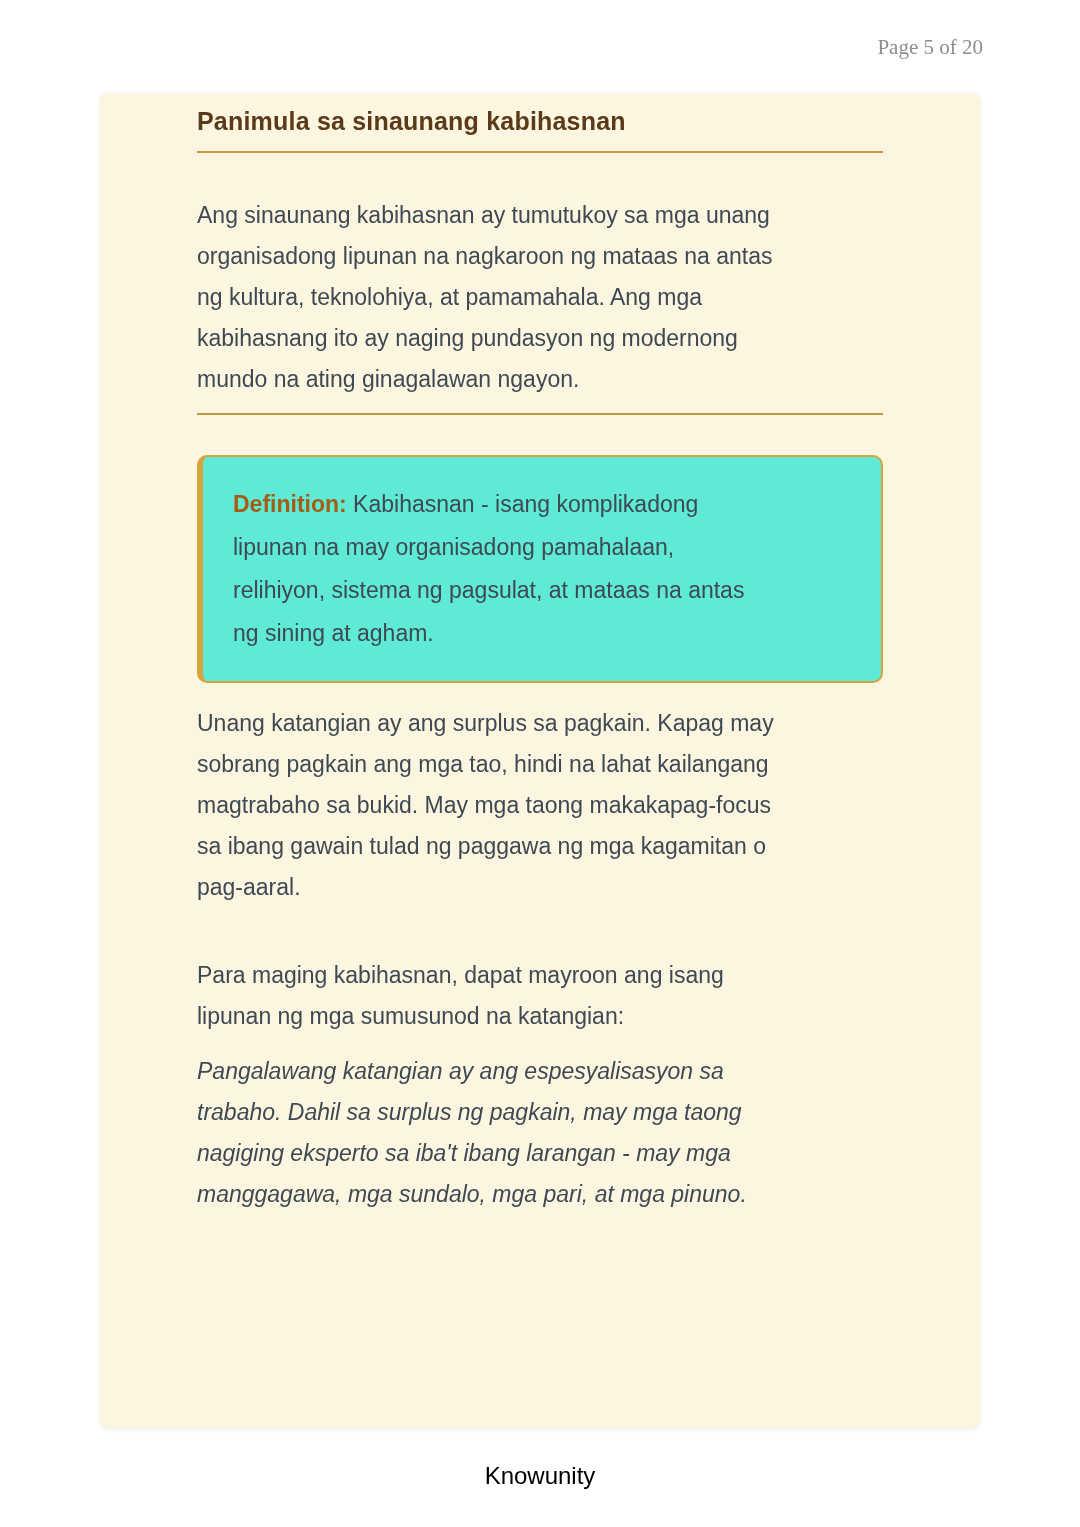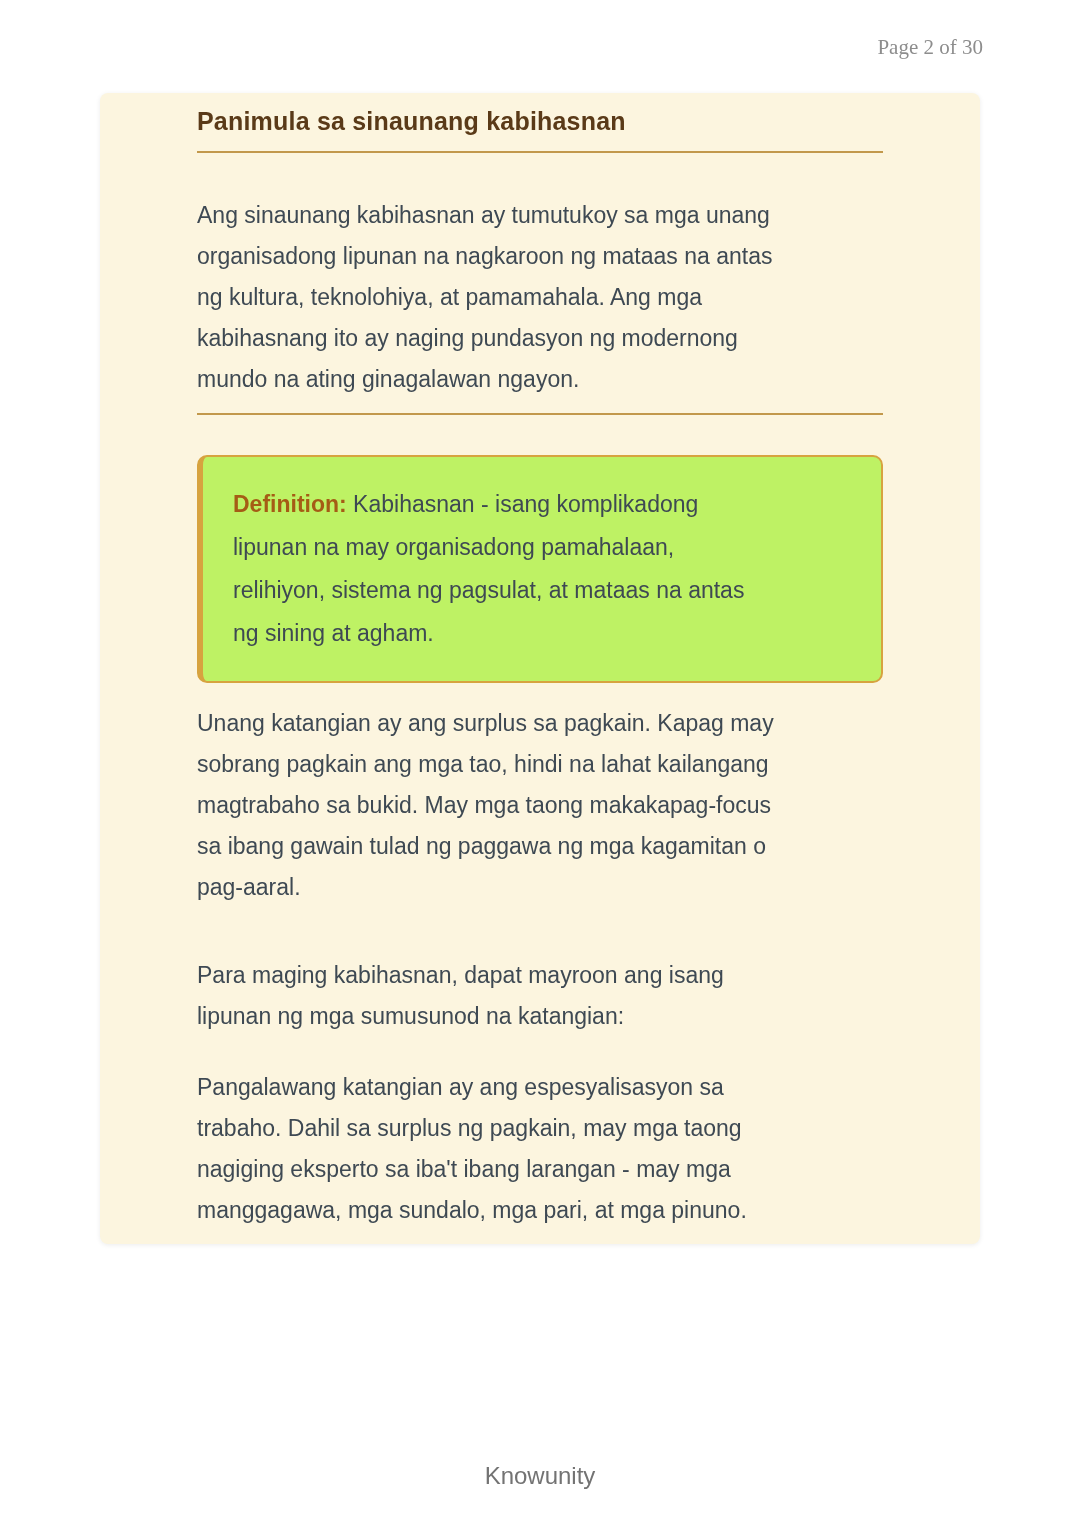--- a/index.html
+++ b/index.html
@@ -20,21 +20,21 @@
     font-family: "Liberation Serif", serif;
     font-size: 21px;
     line-height: 26px;
     color: #8d8d8d;
   }
   .card {
     position: absolute;
     left: 100px;
     top: 93px;
     width: 880px;
-    height: 1151px;
+    height: 1335px;
     box-sizing: border-box;
     background: #fcf5df;
     border-radius: 8px;
     box-shadow: 0 1px 5px rgba(0,0,0,0.08);
     padding: 11px 97px 0 97px;
   }
   .heading {
     margin: 0;
     font-size: 25px;
     line-height: 34px;
@@ -53,25 +53,25 @@
   .para {
     margin: 0;
     font-size: 23px;
     line-height: 41px;
     color: #3e4953;
     white-space: pre-line;
   }
   .para-intro   { margin-top: 42px; }
   .para-after-box { margin-top: 47px; }
   .para-first-char { margin-top: 20px; }
-  .para-second-char { margin-top: 30px; }
+  .para-second-char { margin-top: 14px; font-style: italic; }
   .definition-box {
     margin-top: 40px;
     box-sizing: border-box;
-    background: #bef264;
+    background: #5eead4;
     border: 2px solid #d7a33f;
     border-left: 6px solid #d7a33f;
     border-radius: 10px;
     padding: 26px 34px 26px 30px;
   }
   .definition-text {
     margin: 0;
     font-size: 23px;
     line-height: 43px;
     color: #3e4953;
@@ -82,27 +82,27 @@
     font-weight: 700;
   }
   .footer-brand {
     position: absolute;
     left: 0;
     right: 0;
     top: 1461px;
     text-align: center;
     font-size: 24px;
     line-height: 30px;
-    color: #737373;
+    color: #000000;
   }
 </style>
 </head>
 <body>
 
-<div class="page-number">Page 2 of 30</div>
+<div class="page-number">Page 5 of 20</div>
 
 <main class="card">
 
   <h1 class="heading">Panimula sa sinaunang kabihasnan</h1>
   <hr class="rule">
 
   <p class="para para-intro">Ang sinaunang kabihasnan ay tumutukoy sa mga unang
 organisadong lipunan na nagkaroon ng mataas na antas
 ng kultura, teknolohiya, at pamamahala. Ang mga
 kabihasnang ito ay naging pundasyon ng modernong

